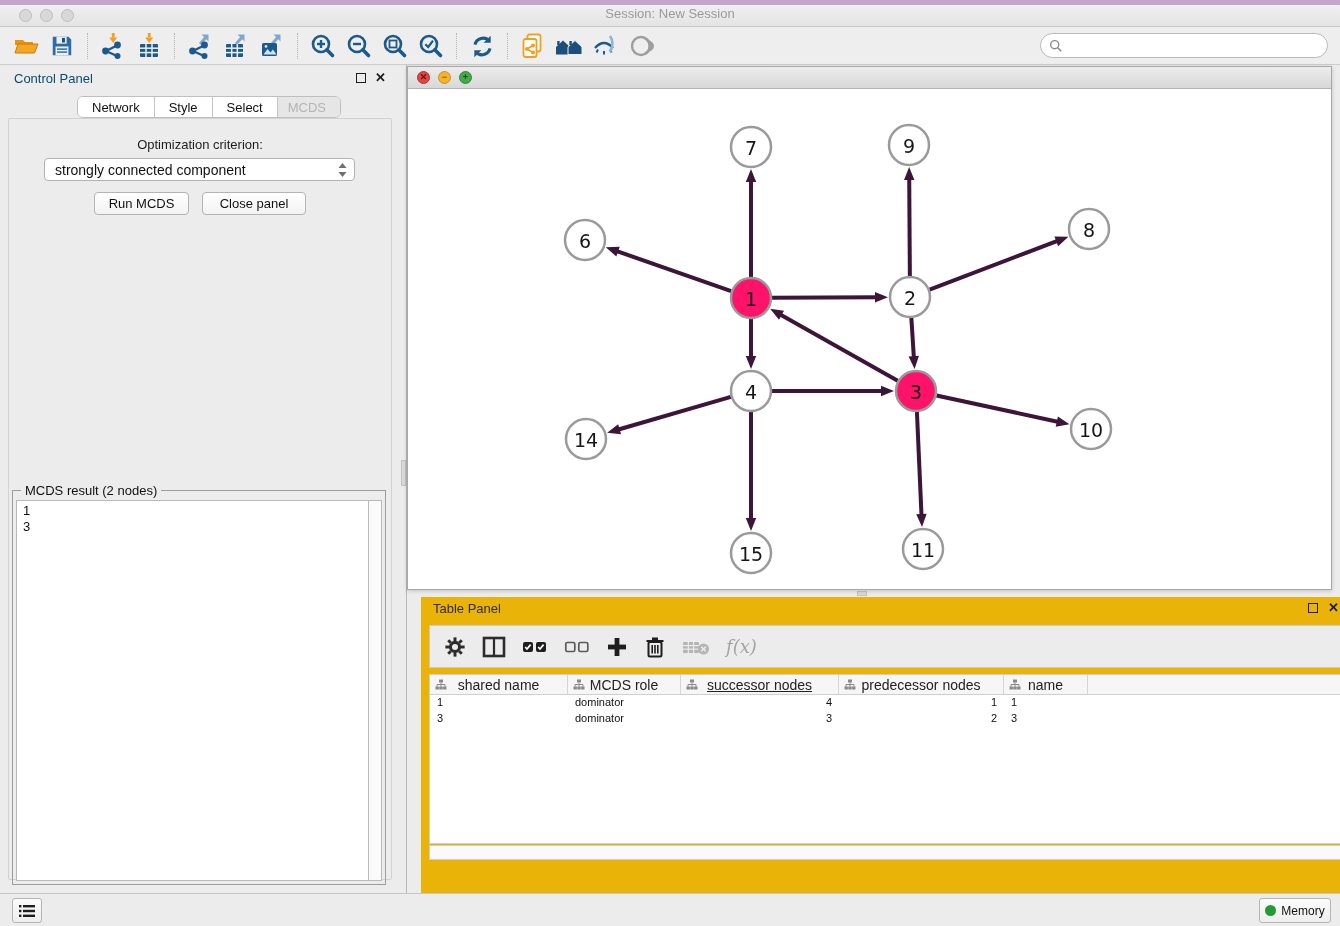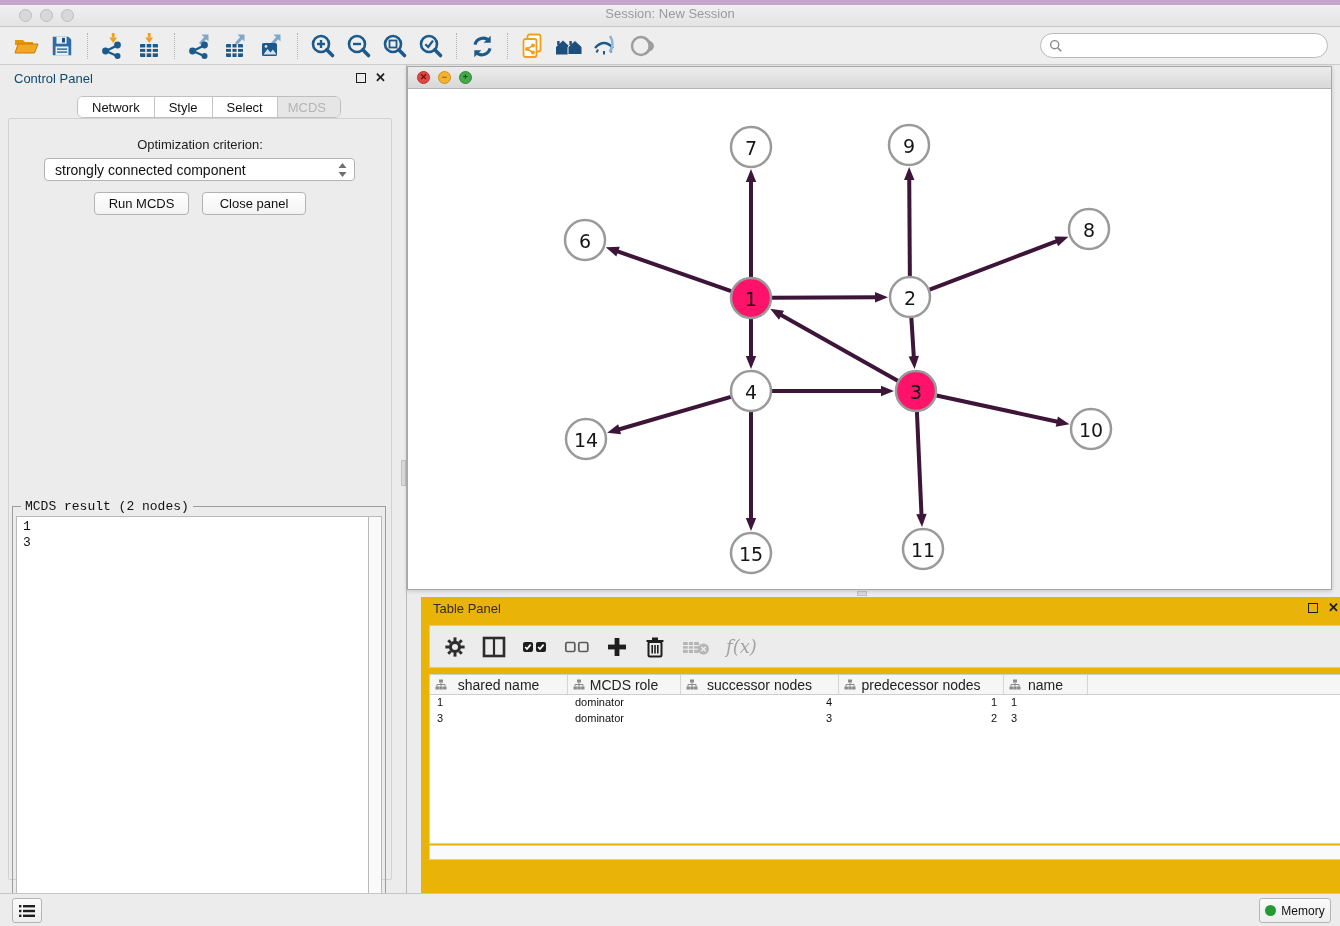--- a/index.html
+++ b/index.html
@@ -40,22 +40,22 @@
   #opt-label { position:absolute; left:0; width:100%; top:72px; text-align:center; font-size:13px; color:#1d1d1d; }
   #criterion-select { position:absolute; left:44px; top:93px; width:311px; height:23px; background:#fff;
     border:1px solid #b3b3b3; border-radius:4px; font-size:14px; color:#111;
     display:flex; align-items:center; padding-left:10px; }
   #criterion-select .stepper { position:absolute; right:6px; top:3px; width:11px; height:16px; }
   .cp-btn { position:absolute; top:127px; height:23px; background:linear-gradient(#ffffff,#f3f3f3);
     border:1px solid #b3b3b3; border-radius:4px; font-size:13px; color:#111;
     display:flex; align-items:center; justify-content:center; }
   #run-btn { left:94px; width:95px; }
   #closep-btn { left:202px; width:104px; }
-  #mcds-box { position:absolute; left:12px; top:441px; width:374px; height:395px;
-    border:1px solid #9d9d9d;font-family:Liberation Mono, monospace; }
+  #mcds-box { position:absolute; left:12px; top:425px; width:374px; height:395px;
+    border:1px solid #9d9d9d; }
   #mcds-legend { position:absolute; left:8px; top:-8px; background:#ececec; padding:0 4px; font-size:13px; color:#111; }
   #mcds-text { position:absolute; left:3px; top:9px; right:17px; bottom:3px; background:#fff;
     border:1px solid #b9b9b9; border-right:none; font-size:13px; color:#111; padding:2px 6px; line-height:16px; }
   #mcds-scroll { position:absolute; top:9px; right:3px; bottom:3px; width:14px; background:#fafafa;
     border:1px solid #b9b9b9; }
 
   
   #v-splitter { position:absolute; left:400px; top:65px; width:7px; height:828px; background:#ececec; border-right:1px solid #b8b8b8; }
   #v-grip { position:absolute; left:1px; top:395px; width:5px; height:26px; background:#d9d9d9; border:1px solid #c2c2c2; }
   #h-splitter { position:absolute; left:407px; top:590px; width:933px; height:7px; background:#ececec; }
@@ -485,21 +485,21 @@
         <div class="th" style="width: 113px;">
           <svg class="hier" width="12" height="12" viewBox="0 0 12 12">
             <rect x="4" y="0.5" width="4" height="3" fill="#8a8a8a"></rect>
             <path d="M6 3.5 v2 M2 5.5 h8 M2 5.5 v2 M6 5.5 v2 M10 5.5 v2" stroke="#8a8a8a" fill="none" stroke-width="1"></path>
             <rect x="0.5" y="7.5" width="3.4" height="3" fill="#8a8a8a"></rect>
             <rect x="4.3" y="7.5" width="3.4" height="3" fill="#8a8a8a"></rect>
             <rect x="8.1" y="7.5" width="3.4" height="3" fill="#8a8a8a"></rect>
           </svg>
           <span>MCDS role</span>
         </div>
-        <div class="th" style="width: 158px;">
+        <div class="th" style="width: 158px; text-decoration: underline;">
           <svg class="hier" width="12" height="12" viewBox="0 0 12 12">
             <rect x="4" y="0.5" width="4" height="3" fill="#8a8a8a"></rect>
             <path d="M6 3.5 v2 M2 5.5 h8 M2 5.5 v2 M6 5.5 v2 M10 5.5 v2" stroke="#8a8a8a" fill="none" stroke-width="1"></path>
             <rect x="0.5" y="7.5" width="3.4" height="3" fill="#8a8a8a"></rect>
             <rect x="4.3" y="7.5" width="3.4" height="3" fill="#8a8a8a"></rect>
             <rect x="8.1" y="7.5" width="3.4" height="3" fill="#8a8a8a"></rect>
           </svg>
           <span>successor nodes</span>
         </div>
         <div class="th" style="width: 165px;">

